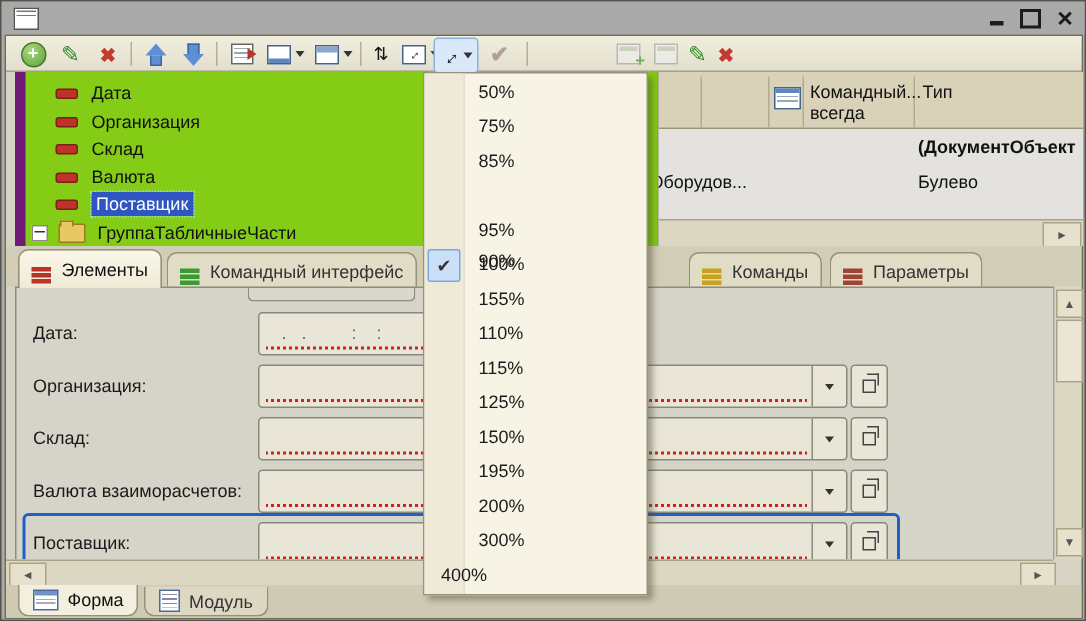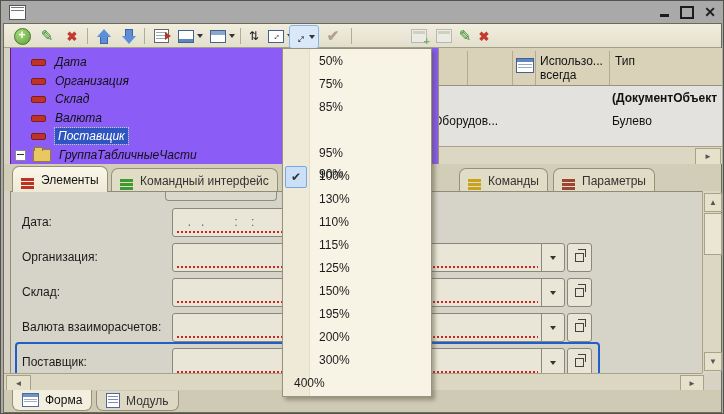--- a/index.html
+++ b/index.html
@@ -35,21 +35,21 @@
   .monitor.bar::after{content:"";position:absolute;left:0;right:0;bottom:0;height:3px;background:#5e87c0;}
   .monitor.half::before{content:"";position:absolute;left:0;right:0;top:0;height:4px;background:#88a8cc;}
   .ddtri{width:0;height:0;border-left:3px solid transparent;border-right:3px solid transparent;border-top:4px solid #333;margin-left:3px;}
   .diag{display:inline-block;transform:rotate(-45deg);font-size:13px;color:#222;font-weight:bold;}
   .pressed{background:#d9e9fa;border:1px solid #88b4e4;}
   .graychk{color:#b0a095;font-size:15px;font-weight:bold;}
   .dbico{width:14px;height:12px;background:#eee;border:1px solid #999;position:relative;opacity:.6;}
   .dbico::before{content:"";position:absolute;left:1px;right:1px;top:1px;height:3px;background:#b9c4ad;}
   .dbico.plus::after{content:"+";position:absolute;right:-4px;bottom:-5px;color:#2f8b25;font-weight:bold;font-size:11px;}
   
-  .treepanel{left:9px;top:47px;width:428px;height:116px;background:#8b5cf6;border-left:1px solid #701a75;overflow:hidden;font-style:italic;}
+  .treepanel{left:9px;top:47px;width:428px;height:116px;background:#84cc16;border-left:7px solid #701a75;overflow:hidden;}
   .trow{position:absolute;left:0;height:18px;display:flex;align-items:center;white-space:nowrap;}
   .reddash{width:13px;height:5px;background:#c03227;border:1px solid #7a1f16;border-radius:2px;margin-left:20px;margin-right:9px;}
   .sel{background:#2f55c0;color:#fff;padding:1px 3px;outline:1px dotted #9db;}
   .expander{width:9px;height:9px;border:1px solid #888;background:#fff;position:relative;margin-left:4px;}
   .expander::before{content:"";position:absolute;left:1px;right:1px;top:3px;height:1px;background:#333;}
   .folder{width:16px;height:11px;background:#e8c860;border:1px solid #9c7c20;border-radius:1px;position:relative;margin-left:7px;margin-right:8px;}
   .folder::before{content:"";position:absolute;left:0;top:-3px;width:7px;height:3px;background:#e8c860;border:1px solid #9c7c20;border-bottom:none;}
   
   .rpanel{left:437px;top:47px;width:284px;height:116px;background:#d9d2b8;border-left:1px solid #9a927a;overflow:hidden;}
   .rp-sep{position:absolute;top:3px;width:1px;height:34px;background:#b3ab90;}
@@ -202,21 +202,21 @@
         <span>ГруппаТабличныеЧасти</span>
       </div>
   </div>
 
   <div class="abs rpanel">
     <span class="rp-sep" style="left:28px;"></span>
     <span class="rp-sep" style="left:73px;"></span>
     <span class="rp-sep" style="left:96px;"></span>
     <span class="rp-sep" style="left:170px;"></span>
     <span class="tblico" style="position:absolute;left:77px;top:10px;"></span>
-    <div style="position:absolute;left:101px;top:6px;">Использо...</div>
+    <div style="position:absolute;left:101px;top:6px;">Командный...</div>
     <div style="position:absolute;left:101px;top:20px;">всегда</div>
     <div style="position:absolute;left:176px;top:6px;">Тип</div>
     <div class="rp-data">
       <div style="position:absolute;left:173px;top:5px;font-weight:bold;white-space:nowrap;">(ДокументОбъект</div>
       <div style="position:absolute;left:-6px;top:28px;white-space:nowrap;">Оборудов...</div>
       <div style="position:absolute;left:173px;top:28px;white-space:nowrap;">Булево</div>
     </div>
     <div class="rp-hsb">
       <span class="sbtn" style="position:absolute;right:2px;top:1px;width:24px;height:15px;">►</span>
     </div>
@@ -320,21 +320,21 @@
 
   <div class="abs menu">
     <div class="menu-gutter"></div>
     <div class="mitem" style="top:1px;">50%</div>
     <div class="mitem" style="top:24px;">75%</div>
     <div class="mitem" style="top:47px;">85%</div>
     <div class="mitem" style="top:70px;margin-top:44px;">90%</div>
     <div class="mitem" style="top:93px;">95%</div>
     <div class="mitem" style="top:116px;">100%</div>
     <div class="mcheck" style="top:117px;">✔</div>
-    <div class="mitem" style="top:139px;">130%</div>
+    <div class="mitem" style="top:139px;">155%</div>
     <div class="mitem" style="top:162px;">110%</div>
     <div class="mitem" style="top:185px;">115%</div>
     <div class="mitem" style="top:208px;">125%</div>
     <div class="mitem" style="top:231px;">150%</div>
     <div class="mitem" style="top:254px;">195%</div>
     <div class="mitem" style="top:277px;">200%</div>
     <div class="mitem" style="top:300px;">300%</div>
     <div class="mitem" style="top:323px;padding-left:11px;">400%</div>
   </div>
 

